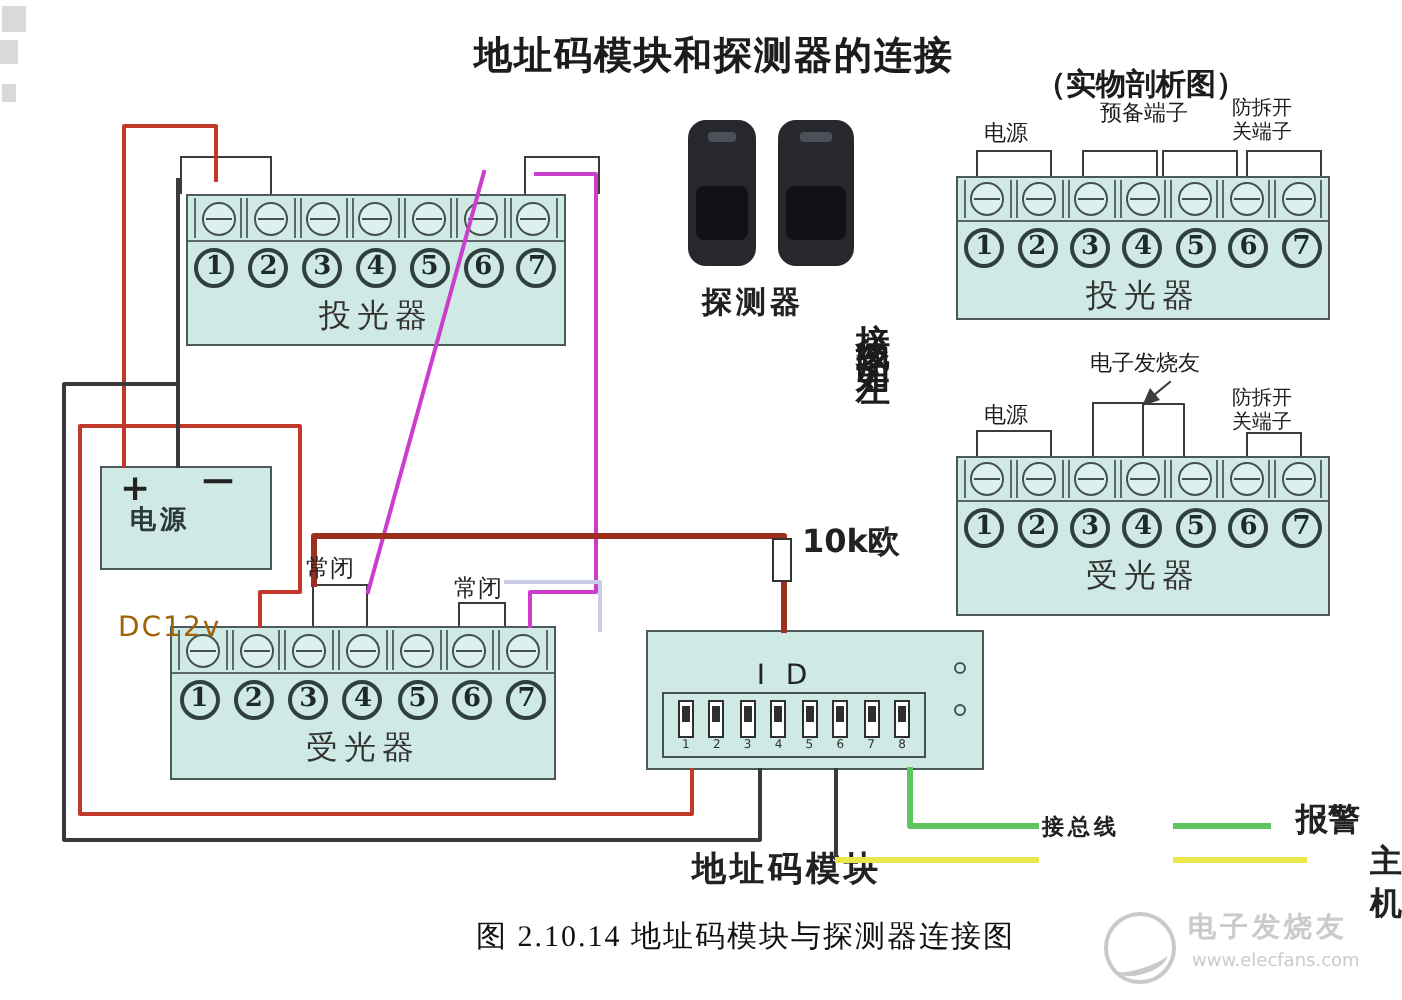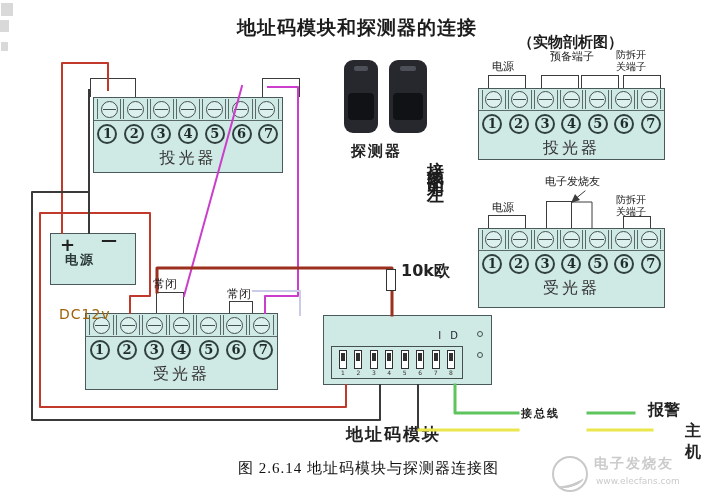--- a/index.html
+++ b/index.html
@@ -80,21 +80,21 @@
   #nc1{left:153px;top:276px;font-size:12px;z-index:6;}
   #nc1b{left:156px;top:292px;width:28px;height:21px;}
   #nc2{left:227px;top:286px;font-size:12px;z-index:6;}
   #nc2b{left:229px;top:301px;width:24px;height:12px;}
   #res-label{left:401px;top:261px;font-size:16px;font-weight:bold;z-index:6;}
   #resistor{left:386px;top:269px;width:10px;height:22px;background:#fff;border:1px solid #333;z-index:6;}
 
   
   #module{left:323px;top:315px;width:169px;height:70px;background:var(--block-fill,#cfe9e4);
           border:1px solid #4a5a5a;z-index:1;}
-  #chip-label{position:absolute;left:0;right:30px;top:14px;text-align:right;font-size:10px;
+  #chip-label{position:absolute;left:0;right:30px;top:14px;text-align:center;font-size:14px;
               letter-spacing:3px;color:#223;}
   #dipbox{position:absolute;left:7px;top:30px;width:132px;height:33px;border:1px solid #44514f;
           display:flex;justify-content:space-evenly;align-items:flex-start;padding-top:3px;}
   .dip{width:9px;text-align:center;}
   .slide{width:8px;height:19px;border:1px solid #2f2f2f;background:#fff;position:relative;margin:0 auto;}
   .slide::after{content:"";position:absolute;left:1px;right:1px;top:2px;height:8px;background:#2f2f2f;}
   .dnum{font-size:6px;line-height:7px;color:#333;}
   .mcirc{position:absolute;width:6px;height:6px;border:1px solid #44514f;border-radius:50%;}
   #mcirc1{left:153px;top:15px;} #mcirc2{left:153px;top:36px;}
   #module-label{left:346px;top:423px;font-size:17px;font-weight:bold;letter-spacing:2px;z-index:2;}
@@ -379,21 +379,21 @@
       </div>
     <div class="mcirc" id="mcirc1"></div>
     <div class="mcirc" id="mcirc2"></div>
   </div>
   <div class="abs" id="module-label">地址码模块</div>
 
   <div class="abs" id="bus-label">接总线</div>
   <div class="abs" id="host1">报警</div>
   <div class="abs" id="host2">主机</div>
 
-  <div class="abs" id="caption">图 2.6.14   地址码模块与探测器连接图</div>
+  <div class="abs" id="caption">图 2.10.14   地址码模块与探测器连接图</div>
 
   <svg id="wires" width="701" height="500" viewBox="0 0 701 500">
 
     <polyline class="w red" points="108,90 108,63 62,63 62,233"></polyline>
     <polyline class="w red" points="130,313 130,296 150,296 150,213 40,213 40,407 346,407 346,385"></polyline>
 
     <polyline class="w blk" points="89,90 89,233"></polyline>
     <polyline class="w blk" points="89,192 32,192 32,420 380,420 380,385"></polyline>
     <polyline class="w blk" points="418,385 418,429"></polyline>
 

